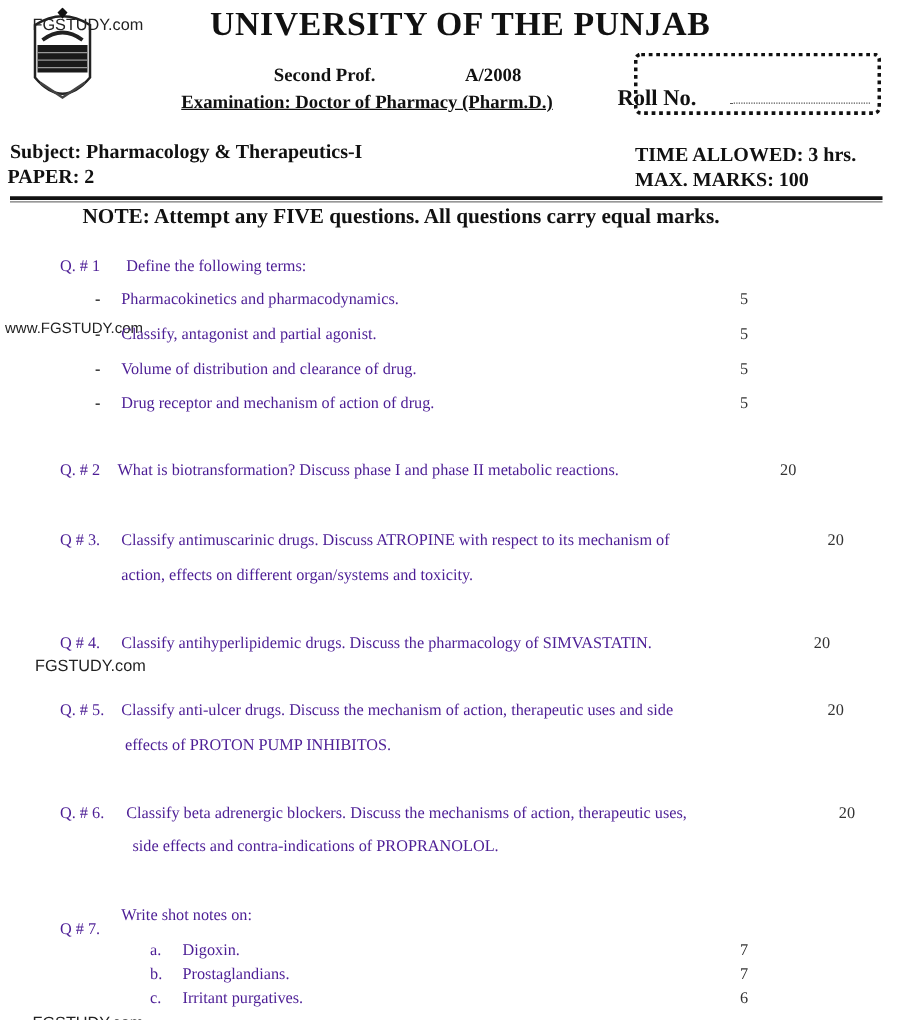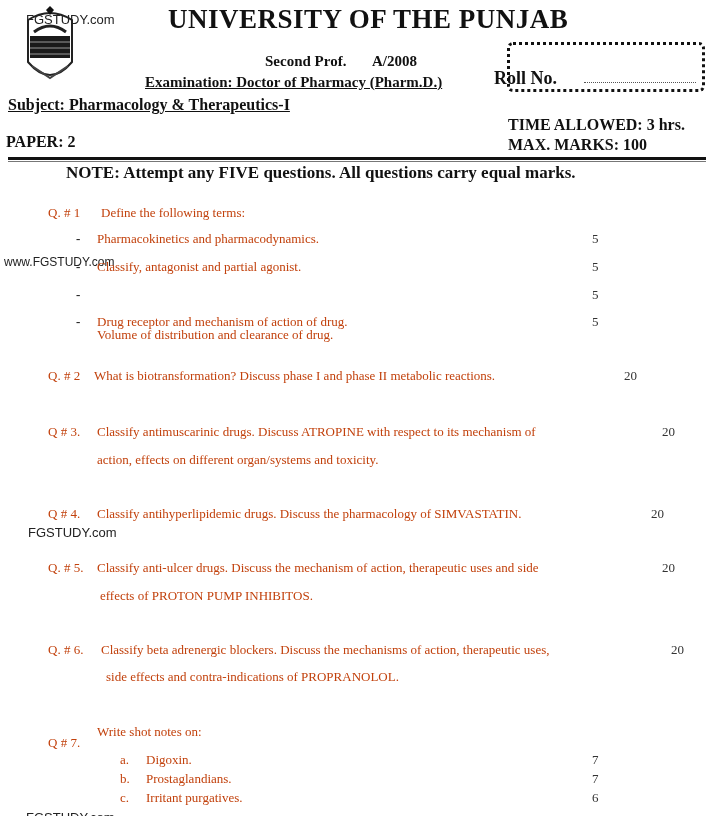--- a/index.html
+++ b/index.html
@@ -10,21 +10,21 @@
   .uni { left:168px; top:4px; font-size:27px; font-weight:bold; letter-spacing:0.5px; }
   .hdr { font-weight:bold; font-size:15px; }
   .u { text-decoration:underline; }
   .rollbox { position:absolute; left:507px; top:42px; width:198px; height:50px; border:3px dotted #111; border-radius:6px; box-sizing:border-box; }
   .roll { left:494px; top:68px; font-size:18px; font-weight:bold;text-align:right; }
   .rolldots { left:584px; top:72px; width:112px; border-bottom:1px dotted #555; height:10px; }
   .subj { font-size:16px; font-weight:bold; }
   .rule1 { position:absolute; left:8px; top:157px; width:698px; height:3px; background:#111; }
   .rule2 { position:absolute; left:8px; top:161px; width:698px; height:1px; background:#777; }
   .note { left:66px; top:163px; font-size:17px; font-weight:bold; }
-  .q { font-size:13px; color:#c2410c; }
+  .q { font-size:13px; color:#4c1d95; }
   .bul { font-size:13px; color:#222; font-weight:bold; }
   .mark { font-size:13px; color:#333; }
 </style>
 </head>
 <body>
 
 <svg class="logo" viewBox="0 0 56 82">
   <path d="M6 14 Q28 0 50 14 L50 56 Q28 82 6 56 Z" fill="#fff" stroke="#222" stroke-width="2"></path>
   <path d="M24 4 L28 0 L32 4 L28 9 Z" fill="#111"></path>
   <path d="M12 26 Q28 14 44 26" fill="none" stroke="#222" stroke-width="3"></path>
@@ -34,29 +34,29 @@
   <line x1="8" y1="48" x2="48" y2="48" stroke="#999" stroke-width="1"></line>
   <path d="M10 60 L28 72 L46 60" fill="none" stroke="#444" stroke-width="2"></path>
 </svg>
 
 <span class="abs wm" style="left:26px; top:12px;">FGSTUDY.com</span>
 <span class="abs wm" style="left:4px; top:255px; font-size:12px;">www.FGSTUDY.com</span>
 <span class="abs wm" style="left:28px; top:525px;">FGSTUDY.com</span>
 <span class="abs wm" style="left:26px; top:810px;">FGSTUDY.com</span>
 
 <div class="abs uni">UNIVERSITY OF THE PUNJAB</div>
-<div class="abs hdr" style="left:219px; top:53px;margin-left:46px;">Second Prof.</div>
+<div class="abs hdr" style="left:219px; top:53px;">Second Prof.</div>
 <div class="abs hdr" style="left:372px; top:53px;">A/2008</div>
 <div class="abs hdr u" style="left:145px; top:74px;">Examination: Doctor of Pharmacy (Pharm.D.)</div>
 
 <div class="rollbox"></div>
 <div class="abs roll">Roll No.</div>
 <div class="abs rolldots"></div>
 
-<div class="abs subj" style="left:8px; top:96px;text-decoration:underline;">Subject: Pharmacology &amp; Therapeutics-I</div>
+<div class="abs subj" style="left:8px; top:113px;">Subject: Pharmacology &amp; Therapeutics-I</div>
 <div class="abs subj" style="left:6px; top:133px;">PAPER: 2</div>
 <div class="abs subj" style="left:508px; top:116px;">TIME ALLOWED: 3 hrs.</div>
 <div class="abs subj" style="left:508px; top:136px;">MAX. MARKS: 100</div>
 
 <div class="rule1"></div>
 <div class="rule2"></div>
 
 <div class="abs note">NOTE: Attempt any FIVE questions. All questions carry equal marks.</div>
 
 <div>
@@ -65,21 +65,21 @@
 
   <span class="abs bul" style="left:76px; top:231px;">-</span>
   <span class="abs q" style="left:97px; top:231px;">Pharmacokinetics and pharmacodynamics.</span>
   <span class="abs mark" style="left:592px; top:231px;">5</span>
 
   <span class="abs bul" style="left:76px; top:259px;">-</span>
   <span class="abs q" style="left:97px; top:259px;">Classify, antagonist and partial agonist.</span>
   <span class="abs mark" style="left:592px; top:259px;">5</span>
 
   <span class="abs bul" style="left:76px; top:287px;">-</span>
-  <span class="abs q" style="left:97px; top:287px;margin-top:40px;">Volume of distribution and clearance of drug.</span>
+  <span class="abs q" style="left:97px; top:287px;">Volume of distribution and clearance of drug.</span>
   <span class="abs mark" style="left:592px; top:287px;">5</span>
 
   <span class="abs bul" style="left:76px; top:314px;">-</span>
   <span class="abs q" style="left:97px; top:314px;">Drug receptor and mechanism of action of drug.</span>
   <span class="abs mark" style="left:592px; top:314px;">5</span>
 </div>
 
 <div>
   <span class="abs q" style="left:48px; top:368px;">Q. # 2</span>
   <span class="abs q" style="left:94px; top:368px;">What is biotransformation? Discuss phase I and phase II metabolic reactions.</span>

